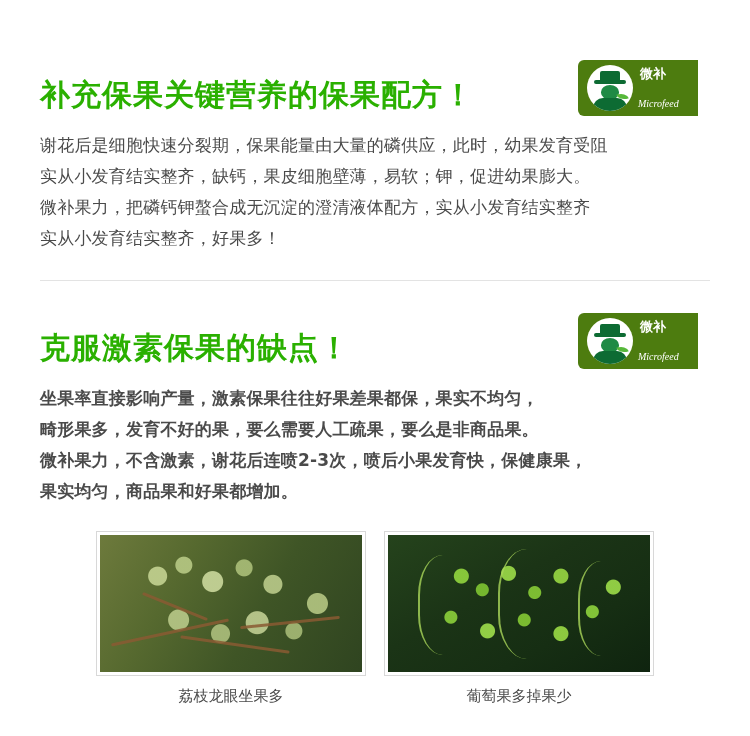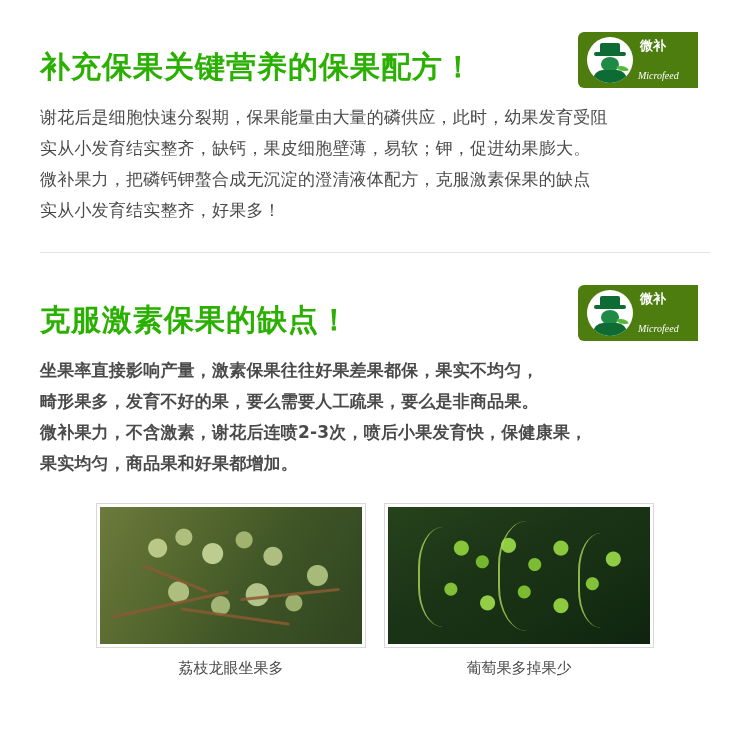--- a/index.html
+++ b/index.html
@@ -11,20 +11,21 @@
     height: 736px;
     background: #ffffff;
     font-family: "DejaVu Sans", "Liberation Sans", sans-serif;
     overflow: hidden;
   }
   .page {
     position: relative;
     width: 750px;
     height: 700px;
     box-sizing: border-box;
+    margin-top: 28px;
   }
 
   
   .section {
     position: relative;
     padding: 0 40px;
     box-sizing: border-box;
   }
   .section-head {
     position: relative;
@@ -245,21 +246,21 @@
           <div class="leaf"></div>
         </div>
         <div class="cn">微补</div>
         <div class="en">Microfeed</div>
       </div>
     </div>
 
     <div class="body-text" style="margin-top:10px;">
       <p>谢花后是细胞快速分裂期，保果能量由大量的磷供应，此时，幼果发育受阻</p>
       <p>实从小发育结实整齐，缺钙，果皮细胞壁薄，易软；钾，促进幼果膨大。</p>
-      <p>微补果力，把磷钙钾螯合成无沉淀的澄清液体配方，克服激素保果的缺点</p>
+      <p>微补果力，把磷钙钾螯合成无沉淀的澄清液体配方，实从小发育结实整齐</p>
       <p>实从小发育结实整齐，好果多！</p>
     </div>
   </div>
 
   <div class="divider"></div>
 
   <div class="section" style="padding-top:28px;">
     <div class="section-head">
       <div class="section-title">克服激素保果的缺点！</div>
 

